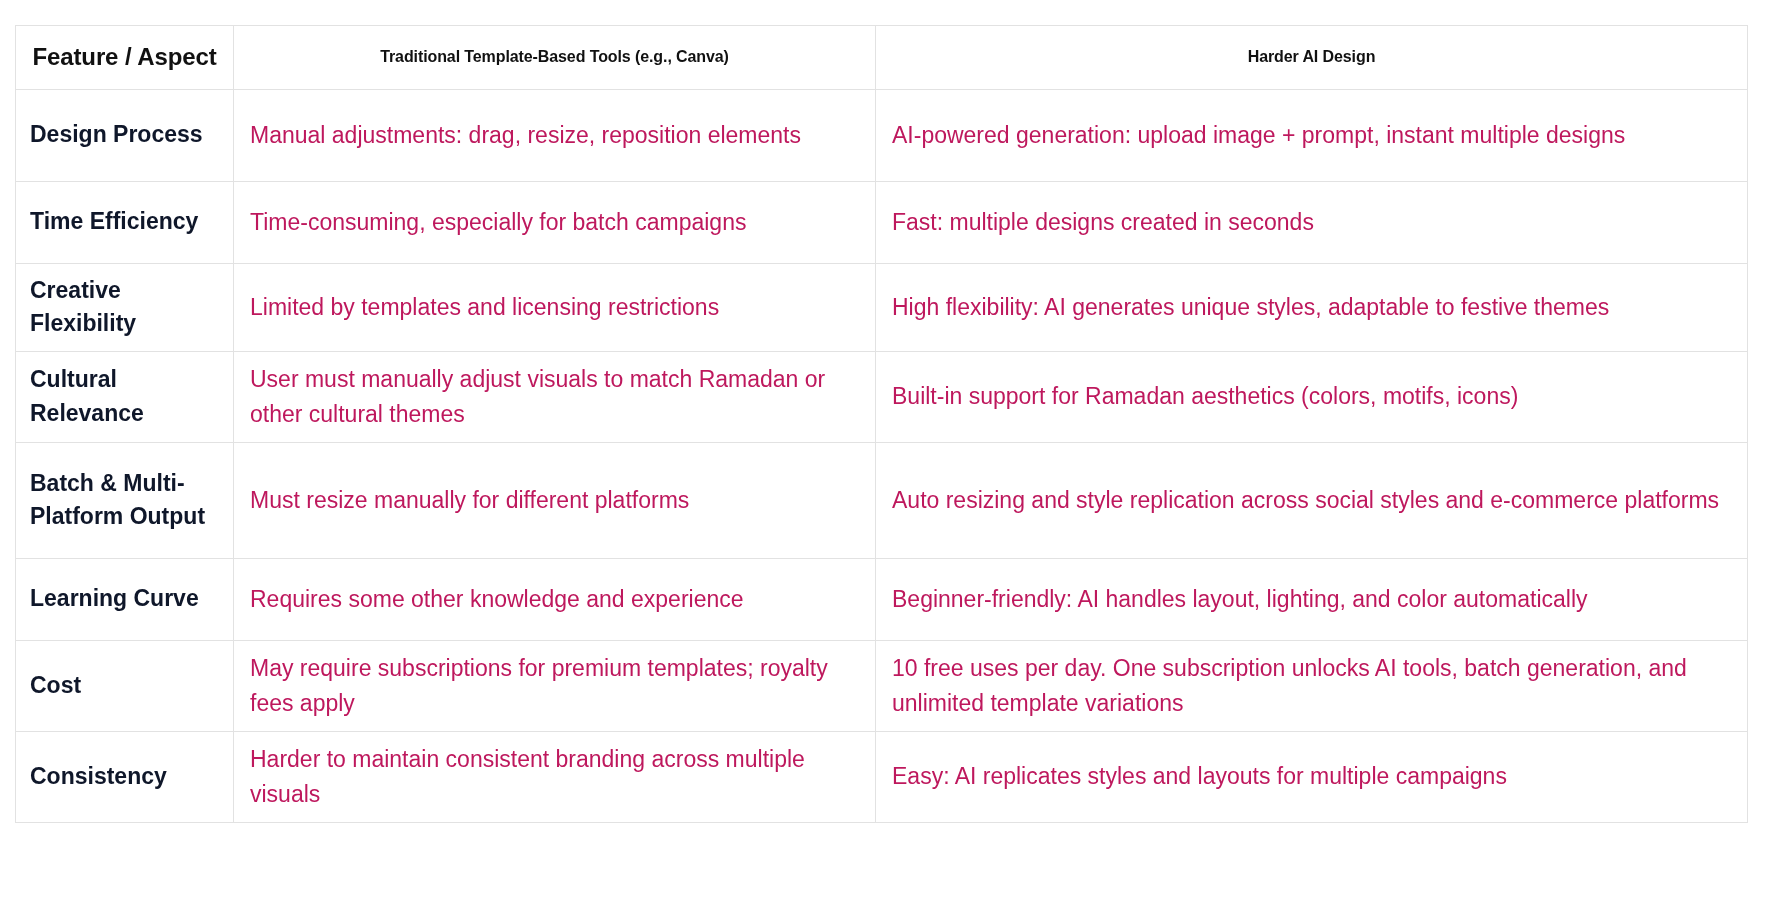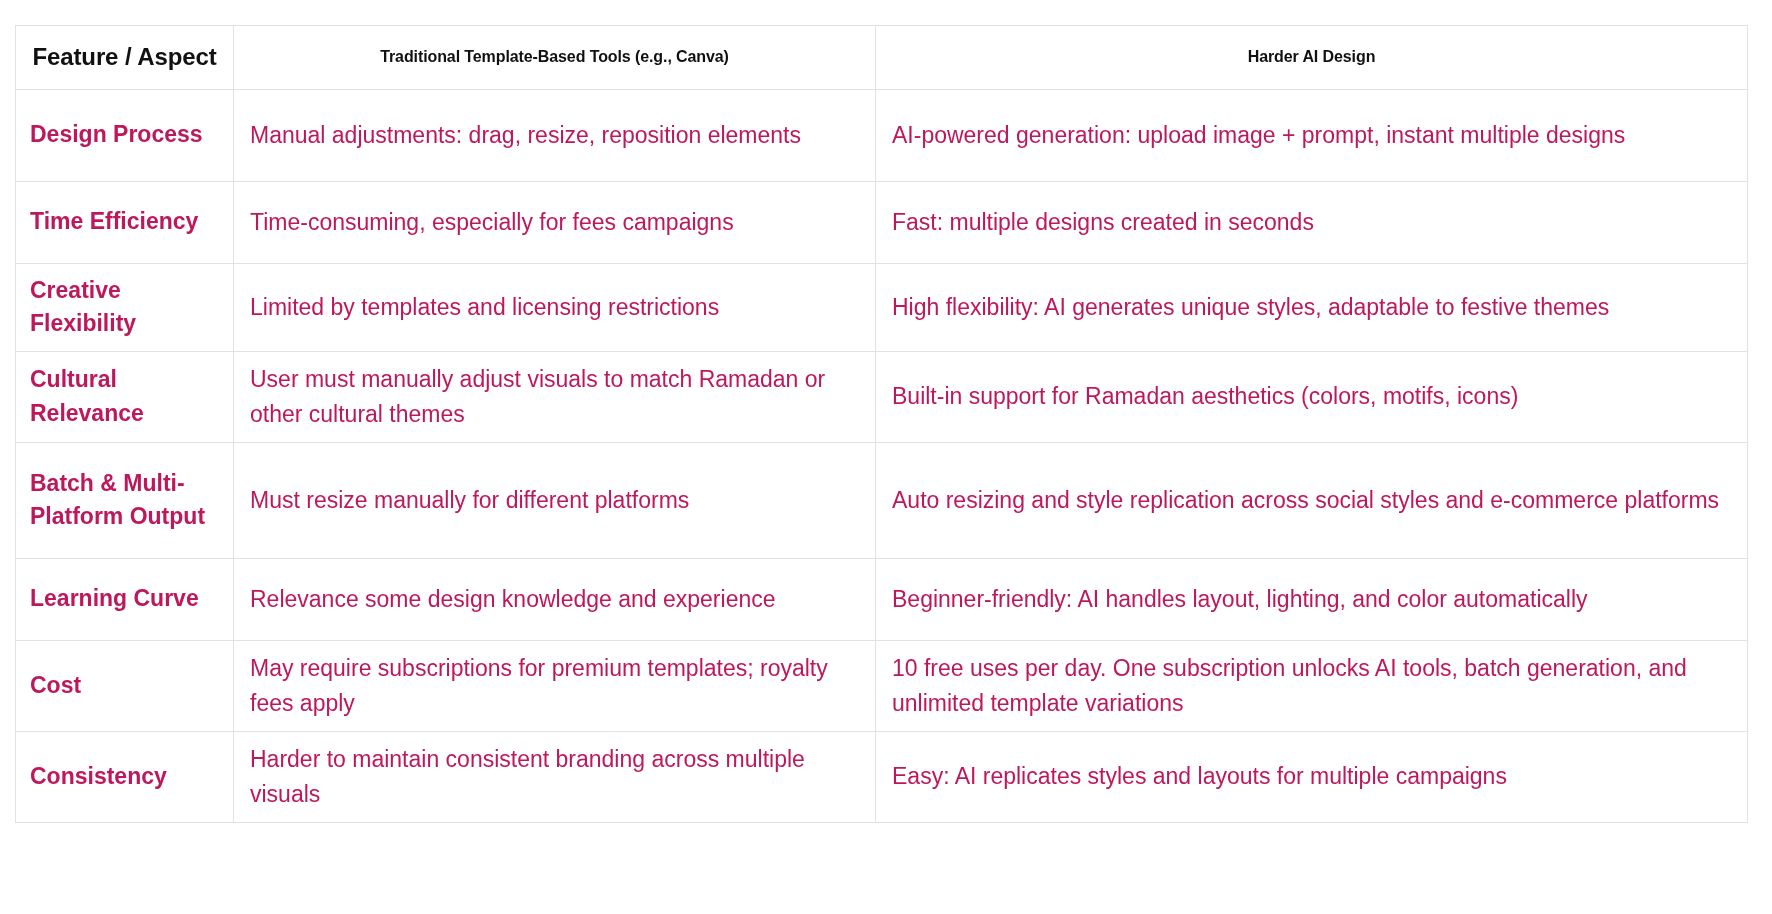--- a/index.html
+++ b/index.html
@@ -47,21 +47,21 @@
     line-height: 1.28;
     padding: 16px 12px;
     letter-spacing: -0.1px;
   }
   table.cmp th.h-first {
     font-size: 24px;
     padding: 16px 10px;
   }
   table.cmp td.feat {
     font-weight: bold;
-    color: #be185d;
+    color: #0f172a;
     font-size: 23px;
     line-height: 1.46;
     padding: 10px 14px 10px 14px;
     text-align: left;
   }
   table.cmp td.cell {
     font-weight: normal;
     color: #be185d;
     font-size: 23px;
     line-height: 1.52;
@@ -95,41 +95,41 @@
       </tr>
     </thead>
     <tbody>
       <tr class="r-design">
         <td class="feat">Design Process</td>
         <td class="cell">Manual adjustments: drag, resize, reposition elements</td>
         <td class="cell">AI-powered generation: upload image + prompt, instant multiple designs</td>
       </tr>
       <tr class="r-time">
         <td class="feat">Time Efficiency</td>
-        <td class="cell">Time-consuming, especially for fees campaigns</td>
+        <td class="cell">Time-consuming, especially for batch campaigns</td>
         <td class="cell">Fast: multiple designs created in seconds</td>
       </tr>
       <tr class="r-creative">
         <td class="feat">Creative Flexibility</td>
         <td class="cell">Limited by templates and licensing restrictions</td>
         <td class="cell">High flexibility: AI generates unique styles, adaptable to festive themes</td>
       </tr>
       <tr class="r-cultural">
         <td class="feat">Cultural Relevance</td>
         <td class="cell">User must manually adjust visuals to match Ramadan or other cultural themes</td>
         <td class="cell">Built-in support for Ramadan aesthetics (colors, motifs, icons)</td>
       </tr>
       <tr class="r-batch">
         <td class="feat">Batch &amp; Multi-Platform Output</td>
         <td class="cell">Must resize manually for different platforms</td>
         <td class="cell">Auto resizing and style replication across social styles and e-commerce platforms</td>
       </tr>
       <tr class="r-learning">
         <td class="feat">Learning Curve</td>
-        <td class="cell">Relevance some design knowledge and experience</td>
+        <td class="cell">Requires some other knowledge and experience</td>
         <td class="cell">Beginner-friendly: AI handles layout, lighting, and color automatically</td>
       </tr>
       <tr class="r-cost">
         <td class="feat">Cost</td>
         <td class="cell">May require subscriptions for premium templates; royalty fees apply</td>
         <td class="cell">10 free uses per day. One subscription unlocks AI tools, batch generation, and unlimited template variations</td>
       </tr>
       <tr class="r-consistency">
         <td class="feat">Consistency</td>
         <td class="cell">Harder to maintain consistent branding across multiple visuals</td>

